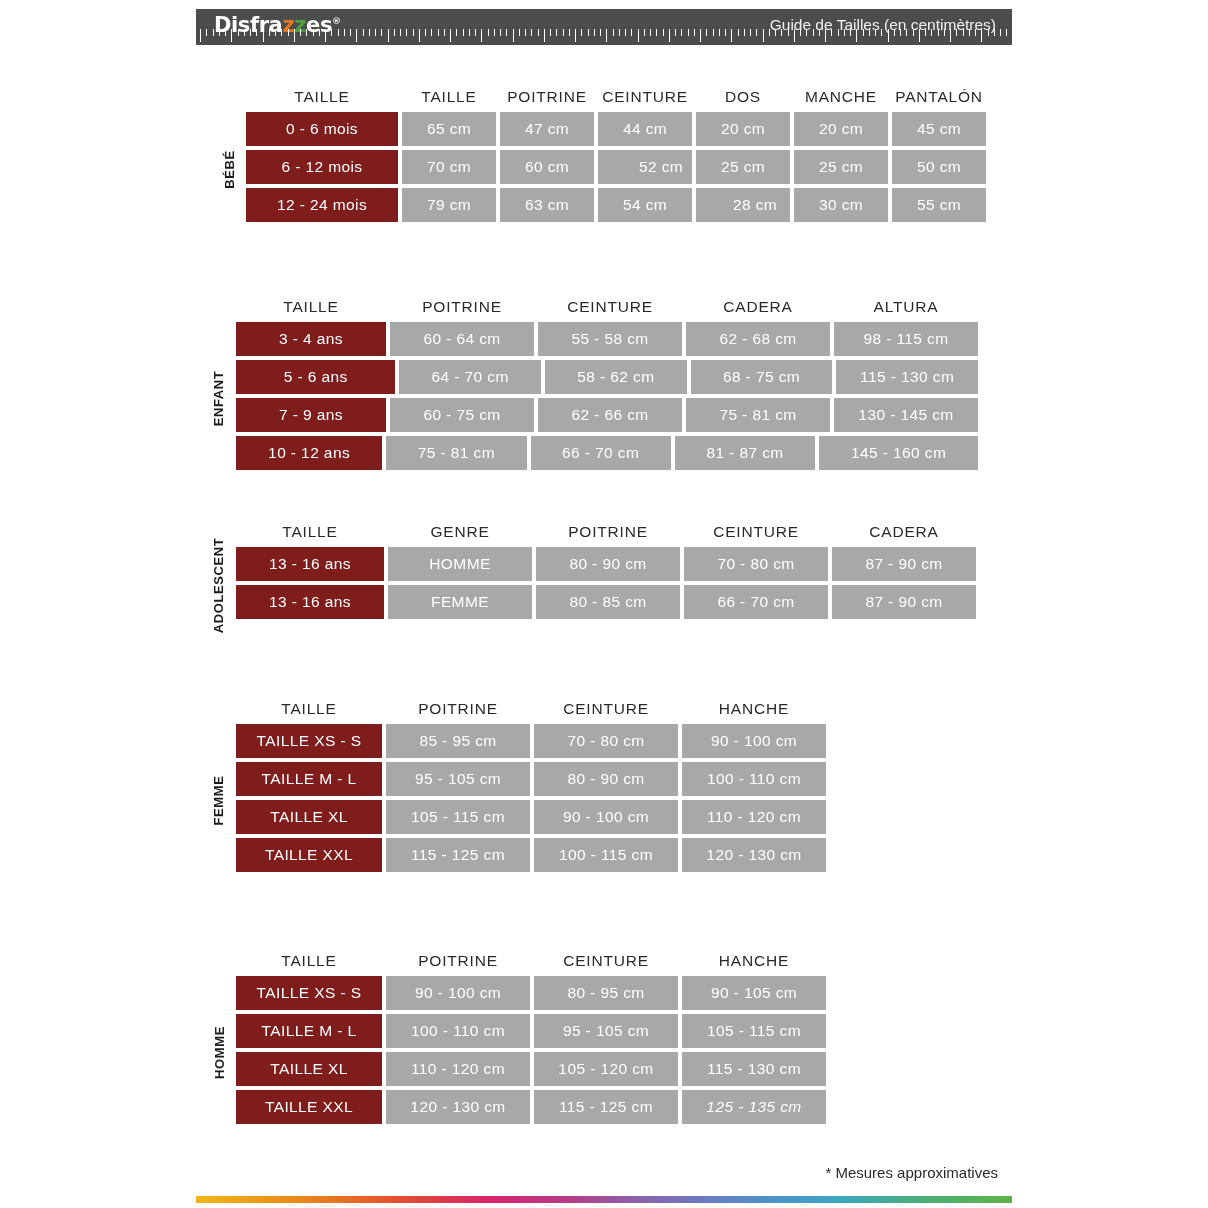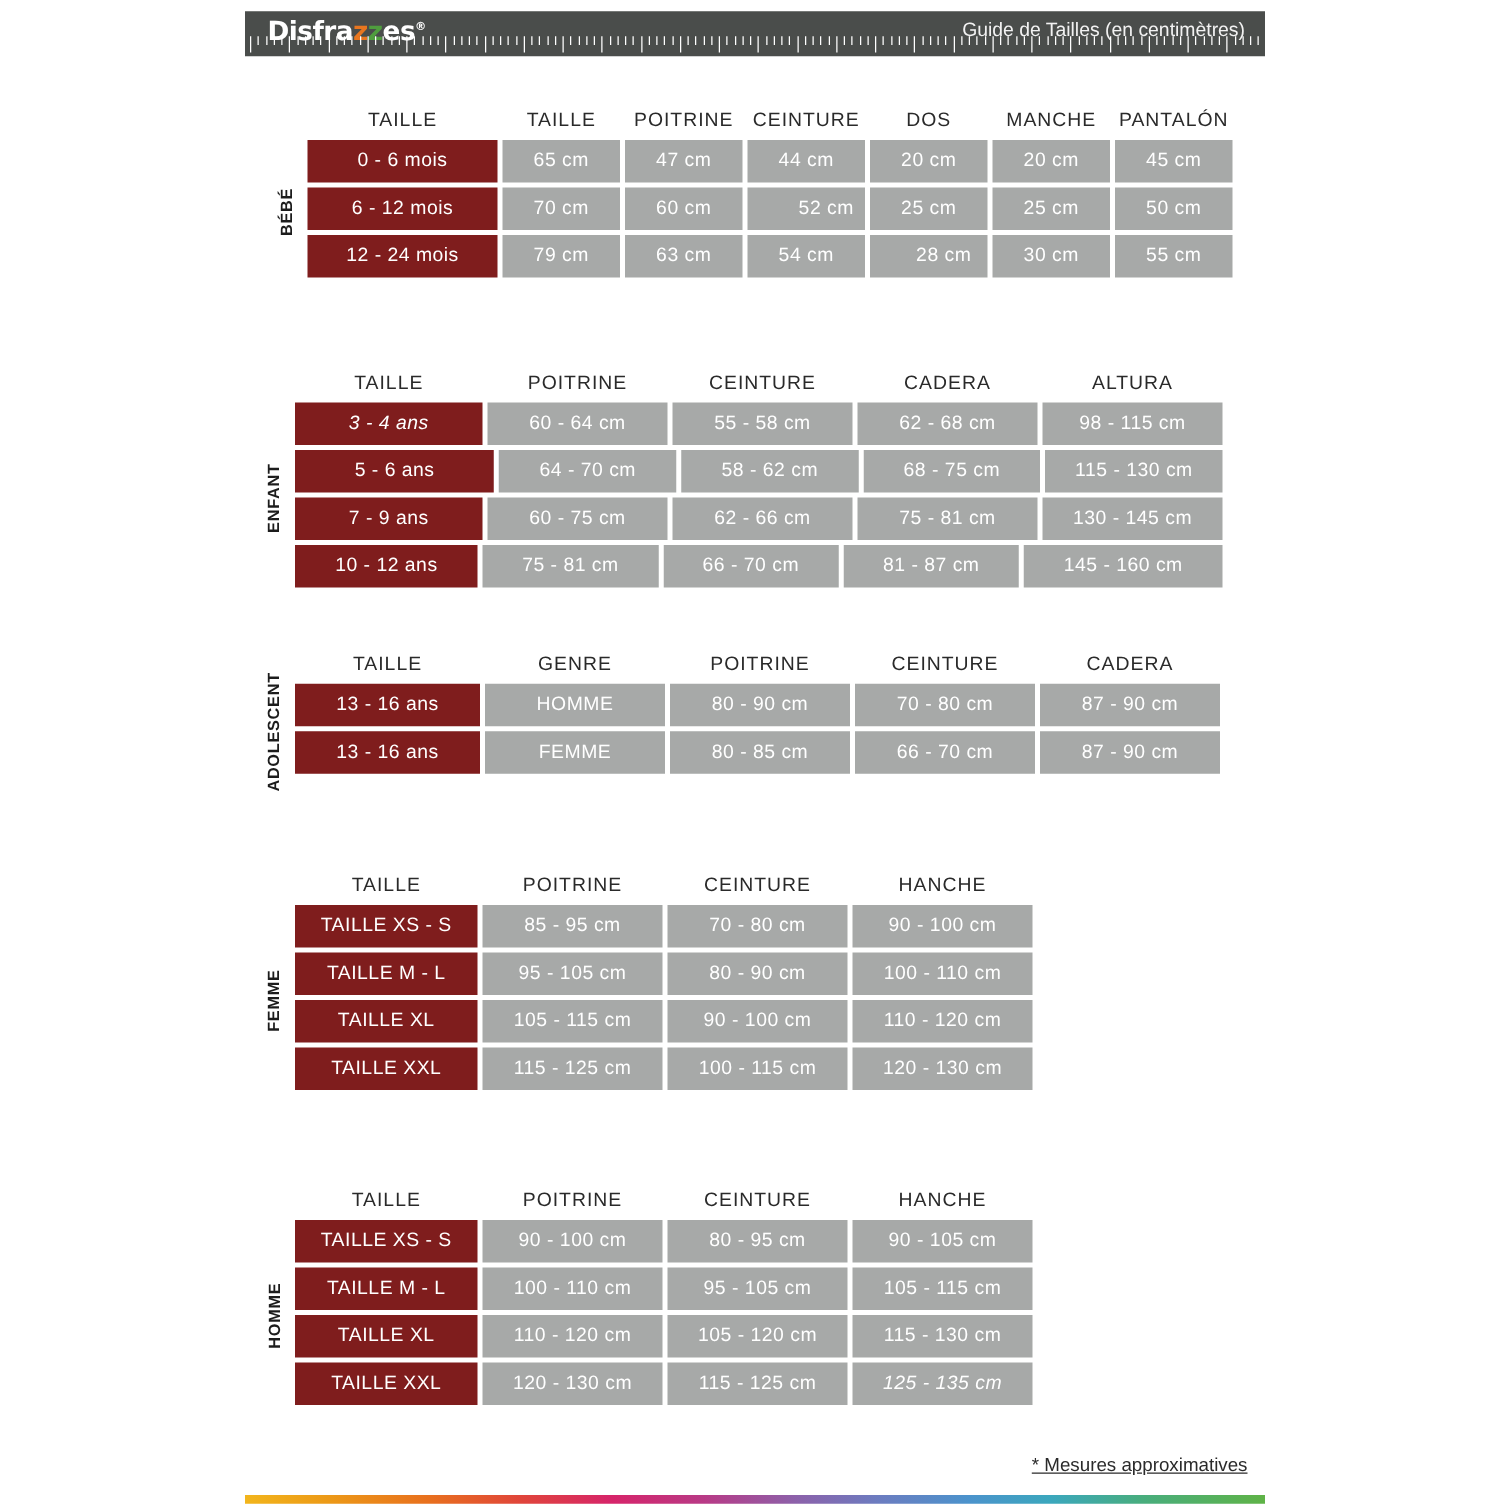--- a/index.html
+++ b/index.html
@@ -133,21 +133,20 @@
   .dcell.val { background: #a7a9a8; }
 
   
   .footnote {
     position: absolute;
     right: 210px;
     top: 1164px;
     font-size: 15px;
     color: #2a2a2a;
     white-space: nowrap;
-    text-decoration: underline;
   }
 
   
   .rainbow {
     position: absolute;
     left: 196px;
     top: 1196px;
     width: 816px;
     height: 7px;
     background: linear-gradient(to right,
@@ -359,21 +358,21 @@
         </div>
         <div class="grid" style="width: 742px;">
           <div class="hrow">
             <div class="hcell" style="width: 150px;">TAILLE</div>
             <div class="hcell" style="width: 144px;">POITRINE</div>
             <div class="hcell" style="width: 144px;">CEINTURE</div>
             <div class="hcell" style="width: 144px;">CADERA</div>
             <div class="hcell" style="width: 144px;">ALTURA</div>
           </div>
           <div class="drow">
-            <div class="dcell key" style="width: 150px; font-style: italic;">3 - 4 ans</div>
+            <div class="dcell key" style="width: 150px;">3 - 4 ans</div>
             <div class="dcell val" style="width: 144px;">60 - 64 cm</div>
             <div class="dcell val" style="width: 144px;">55 - 58 cm</div>
             <div class="dcell val" style="width: 144px;">62 - 68 cm</div>
             <div class="dcell val" style="width: 144px;">98 - 115 cm</div>
           </div>
           <div class="drow">
             <div class="dcell key" style="width: 162px;">5 - 6 ans</div>
             <div class="dcell val" style="width: 144px;">64 - 70 cm</div>
             <div class="dcell val" style="width: 144px;">58 - 62 cm</div>
             <div class="dcell val" style="width: 144px;">68 - 75 cm</div>

